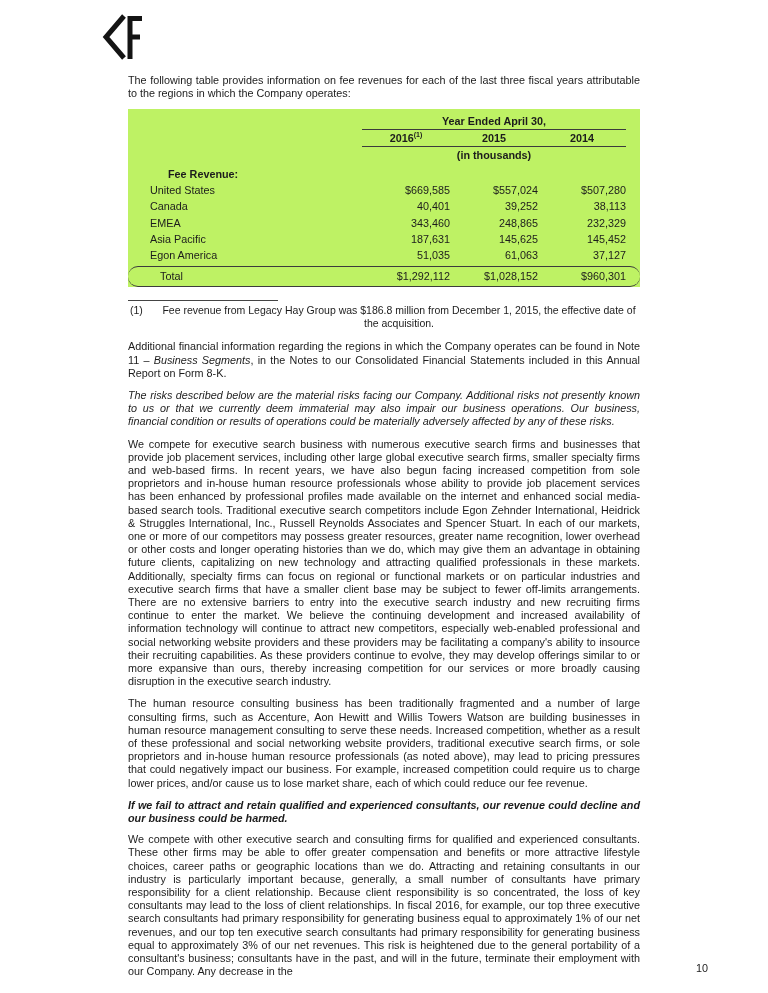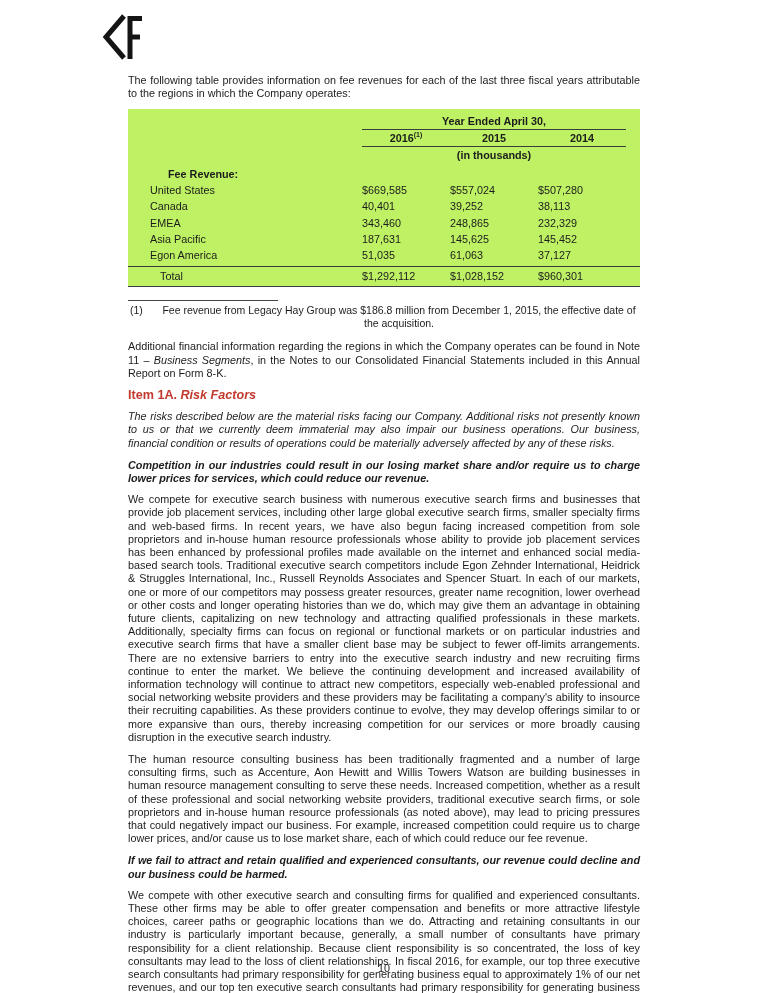--- a/index.html
+++ b/index.html
@@ -40,28 +40,29 @@
   .bline { border-bottom: 1px solid #3c3c3c; }
   .yrow { display: flex; padding: 2px 0 1px 0; }
   .ycell { width: 88px; text-align: center; font-weight: bold; }
   .units { padding: 2px 0; }
   sup { font-size: 7px; vertical-align: super; line-height: 0; }
 
   .trow { display: flex; align-items: baseline; padding: 1.5px 14px 1.5px 10px; }
   .tlabel { flex: 1; }
   .indent1 { padding-left: 12px; }
   .indent2 { padding-left: 22px; }
-  .tnum { width: 88px; white-space: nowrap; }
+  .tnum { width: 88px; text-align: right; white-space: nowrap; }
   .section-row { padding-top: 4px; padding-left: 40px; }
   .total-row {
     border-top: 1px solid #3c3c3c;
     border-bottom: 1px solid #3c3c3c;
     margin-top: 2px;
     padding-top: 3px;
     padding-bottom: 3px;
+    border-radius: 10px;
   }
 
   
   .fn-rule { width: 150px; border-top: 1px solid #444; margin: 13px 0 3px 0; }
   .footnote { display: flex; margin-bottom: 10px; font-size: 10.5px; }
   .fn-marker { flex: none; width: 30px; padding-left: 2px; }
   .fn-text { flex: 1; text-align: center; }
 
   
   .risk-heading {
@@ -75,22 +76,22 @@
     font-weight: bold;
     font-style: italic;
     margin: 1px 0 8px 0;
     text-align: justify;
   }
 
   .page-number {
     position: absolute;
     bottom: 18px;
     left: 0;
-    right: 0;
-    text-align: center;
+    right: 12px;
+    text-align: right;
     font-size: 10.8px;
   }
 </style>
 </head>
 <body>
 
 <div class="page">
 
   <div class="logo">
     <svg width="44" height="46" viewBox="0 0 44 46">
@@ -164,28 +165,23 @@
   </div>
 
   <div class="fn-rule"></div>
   <div class="footnote">
     <span class="fn-marker">(1)</span>
     <span class="fn-text">Fee revenue from Legacy Hay Group was $186.8 million from December 1, 2015, the effective date of the acquisition.</span>
   </div>
 
   <p class="para italic"><span style="font-style:normal;">Additional financial information regarding the regions in which the Company operates can be found in Note 11 – </span><span class="italic">Business Segments</span><span style="font-style:normal;">, in the Notes to our Consolidated Financial Statements included in this Annual Report on Form 8-K.</span></p>
 
-  <div class="risk-heading">
-    <span class="item">Item 1A.</span>
-    <span class="title">Risk Factors</span>
-  </div>
 
   <p class="para italic">The risks described below are the material risks facing our Company. Additional risks not presently known to us or that we currently deem immaterial may also impair our business operations. Our business, financial condition or results of operations could be materially adversely affected by any of these risks.</p>
 
-  <p class="subhead">Competition in our industries could result in our losing market share and/or require us to charge lower prices for services, which could reduce our revenue.</p>
 
   <p class="para">We compete for executive search business with numerous executive search firms and businesses that provide job placement services, including other large global executive search firms, smaller specialty firms and web-based firms. In recent years, we have also begun facing increased competition from sole proprietors and in-house human resource professionals whose ability to provide job placement services has been enhanced by professional profiles made available on the internet and enhanced social media-based search tools. Traditional executive search competitors include Egon Zehnder International, Heidrick &amp; Struggles International, Inc., Russell Reynolds Associates and Spencer Stuart. In each of our markets, one or more of our competitors may possess greater resources, greater name recognition, lower overhead or other costs and longer operating histories than we do, which may give them an advantage in obtaining future clients, capitalizing on new technology and attracting qualified professionals in these markets. Additionally, specialty firms can focus on regional or functional markets or on particular industries and executive search firms that have a smaller client base may be subject to fewer off-limits arrangements. There are no extensive barriers to entry into the executive search industry and new recruiting firms continue to enter the market. We believe the continuing development and increased availability of information technology will continue to attract new competitors, especially web-enabled professional and social networking website providers and these providers may be facilitating a company's ability to insource their recruiting capabilities. As these providers continue to evolve, they may develop offerings similar to or more expansive than ours, thereby increasing competition for our services or more broadly causing disruption in the executive search industry.</p>
 
   <p class="para">The human resource consulting business has been traditionally fragmented and a number of large consulting firms, such as Accenture, Aon Hewitt and Willis Towers Watson are building businesses in human resource management consulting to serve these needs. Increased competition, whether as a result of these professional and social networking website providers, traditional executive search firms, or sole proprietors and in-house human resource professionals (as noted above), may lead to pricing pressures that could negatively impact our business. For example, increased competition could require us to charge lower prices, and/or cause us to lose market share, each of which could reduce our fee revenue.</p>
 
   <p class="subhead">If we fail to attract and retain qualified and experienced consultants, our revenue could decline and our business could be harmed.</p>
 
   <p class="para">We compete with other executive search and consulting firms for qualified and experienced consultants. These other firms may be able to offer greater compensation and benefits or more attractive lifestyle choices, career paths or geographic locations than we do. Attracting and retaining consultants in our industry is particularly important because, generally, a small number of consultants have primary responsibility for a client relationship. Because client responsibility is so concentrated, the loss of key consultants may lead to the loss of client relationships. In fiscal 2016, for example, our top three executive search consultants had primary responsibility for generating business equal to approximately 1% of our net revenues, and our top ten executive search consultants had primary responsibility for generating business equal to approximately 3% of our net revenues. This risk is heightened due to the general portability of a consultant's business; consultants have in the past, and will in the future, terminate their employment with our Company. Any decrease in the</p>
 
   <div class="page-number">10</div>

